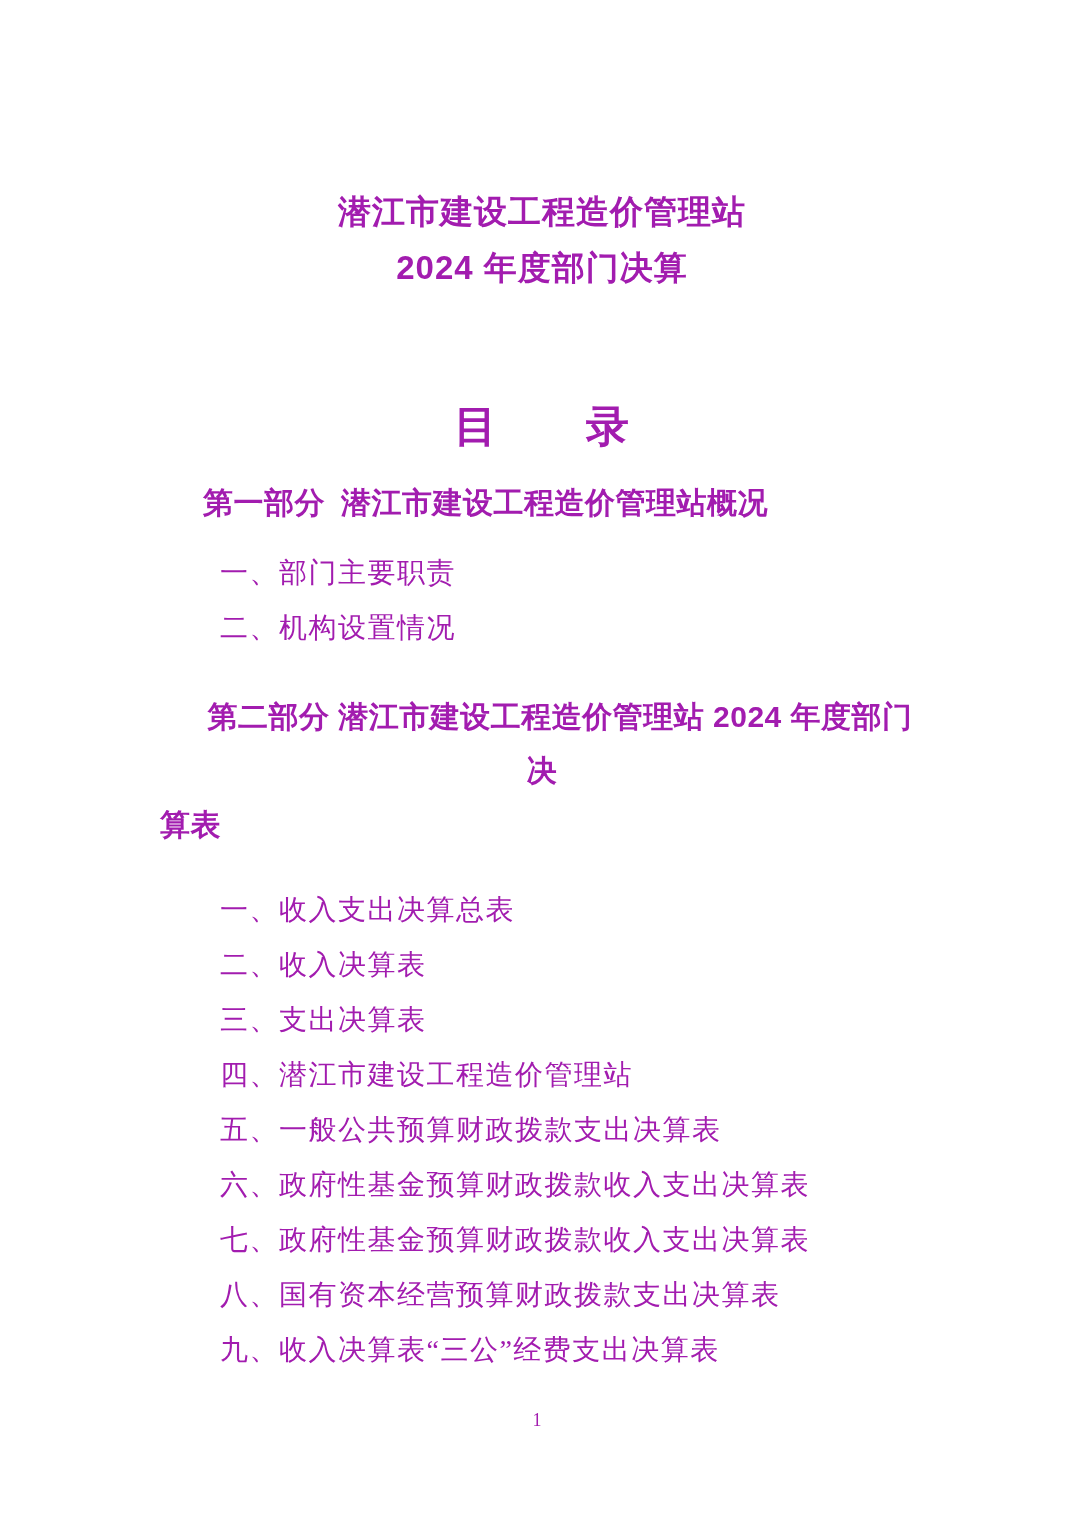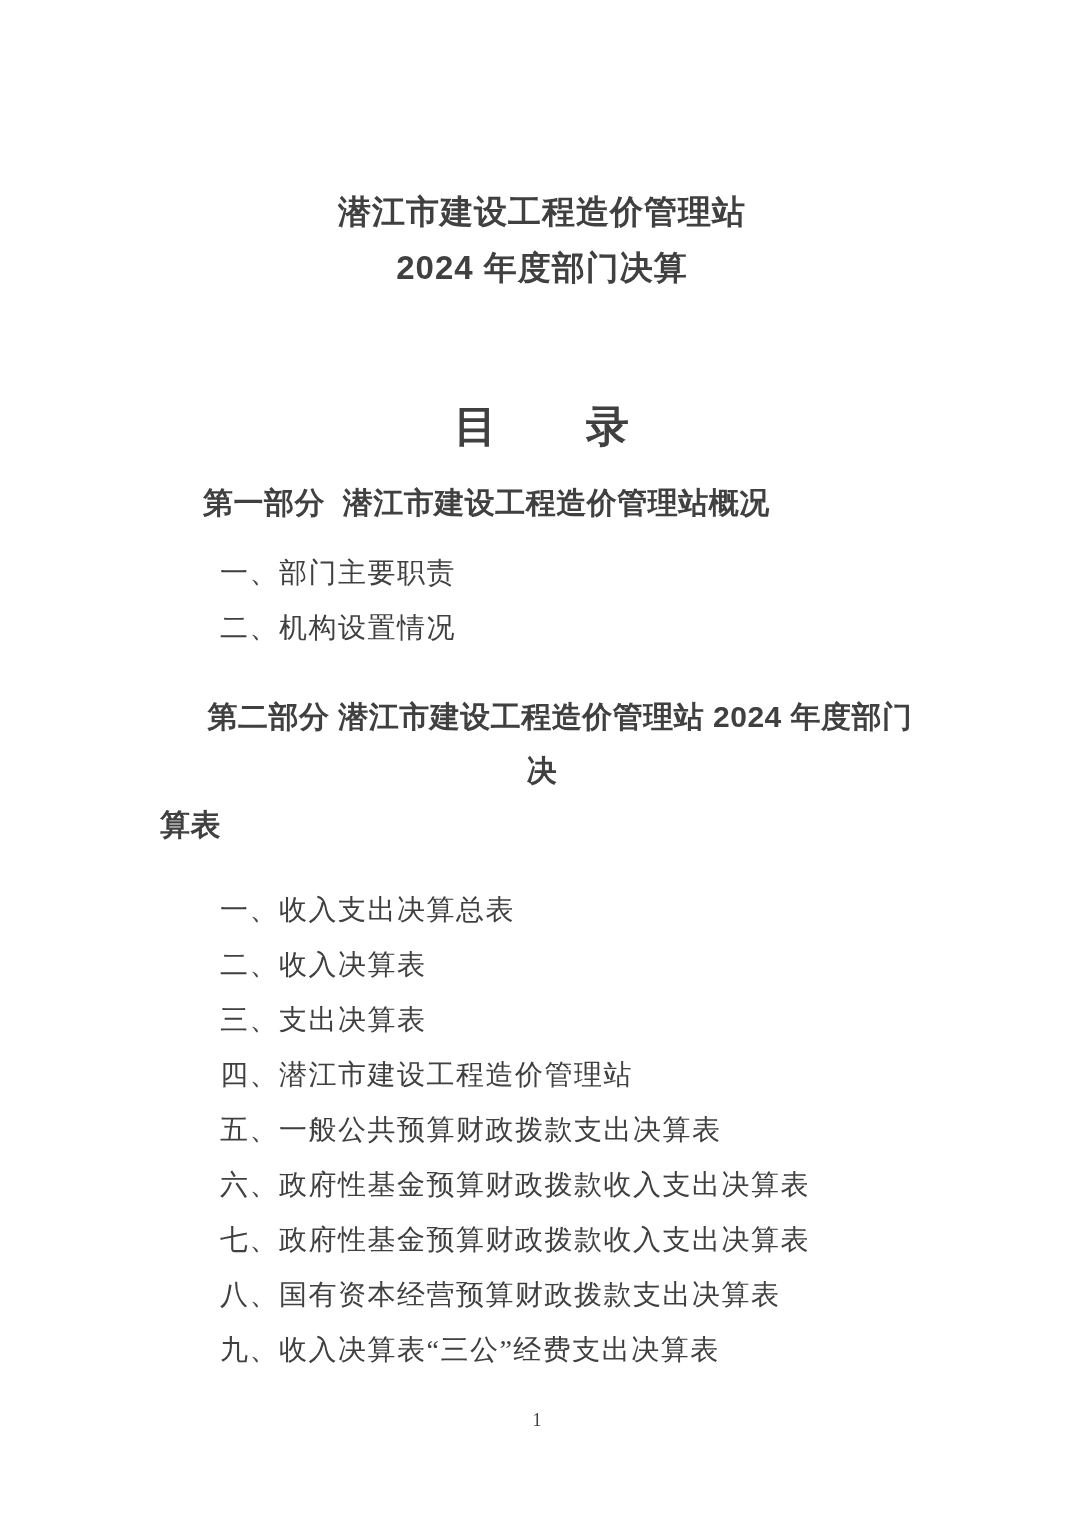--- a/index.html
+++ b/index.html
@@ -6,21 +6,21 @@
     margin: 0;
     padding: 0;
     background: #ffffff;
   }
   .page {
     position: relative;
     width: 1074px;
     height: 1520px;
     margin: 0 auto;
     background: #ffffff;
-    color: #404040;
+    color: #a21caf;
     box-sizing: border-box;
     padding: 184px 150px 0 160px;
     overflow: hidden;
   }
   .sans {
     font-family: "Liberation Sans", "DejaVu Sans", sans-serif;
   }
   .serif {
     font-family: "Liberation Serif", "DejaVu Serif", serif;
   }
@@ -44,20 +44,21 @@
   }
   .section-heading {
     font-size: 30px;
     font-weight: bold;
     line-height: 48px;
     letter-spacing: 0.5px;
   }
   .p1-heading {
     margin-top: 25px;
     text-indent: 43px;
+    font-family: Liberation Serif, serif;
   }
   .p2-heading-line1 {
     margin-top: 38px;
     line-height: 54px;
     text-indent: 36px;
     text-align: center;
   }
   .p2-heading-line2 {
     line-height: 54px;
   }

